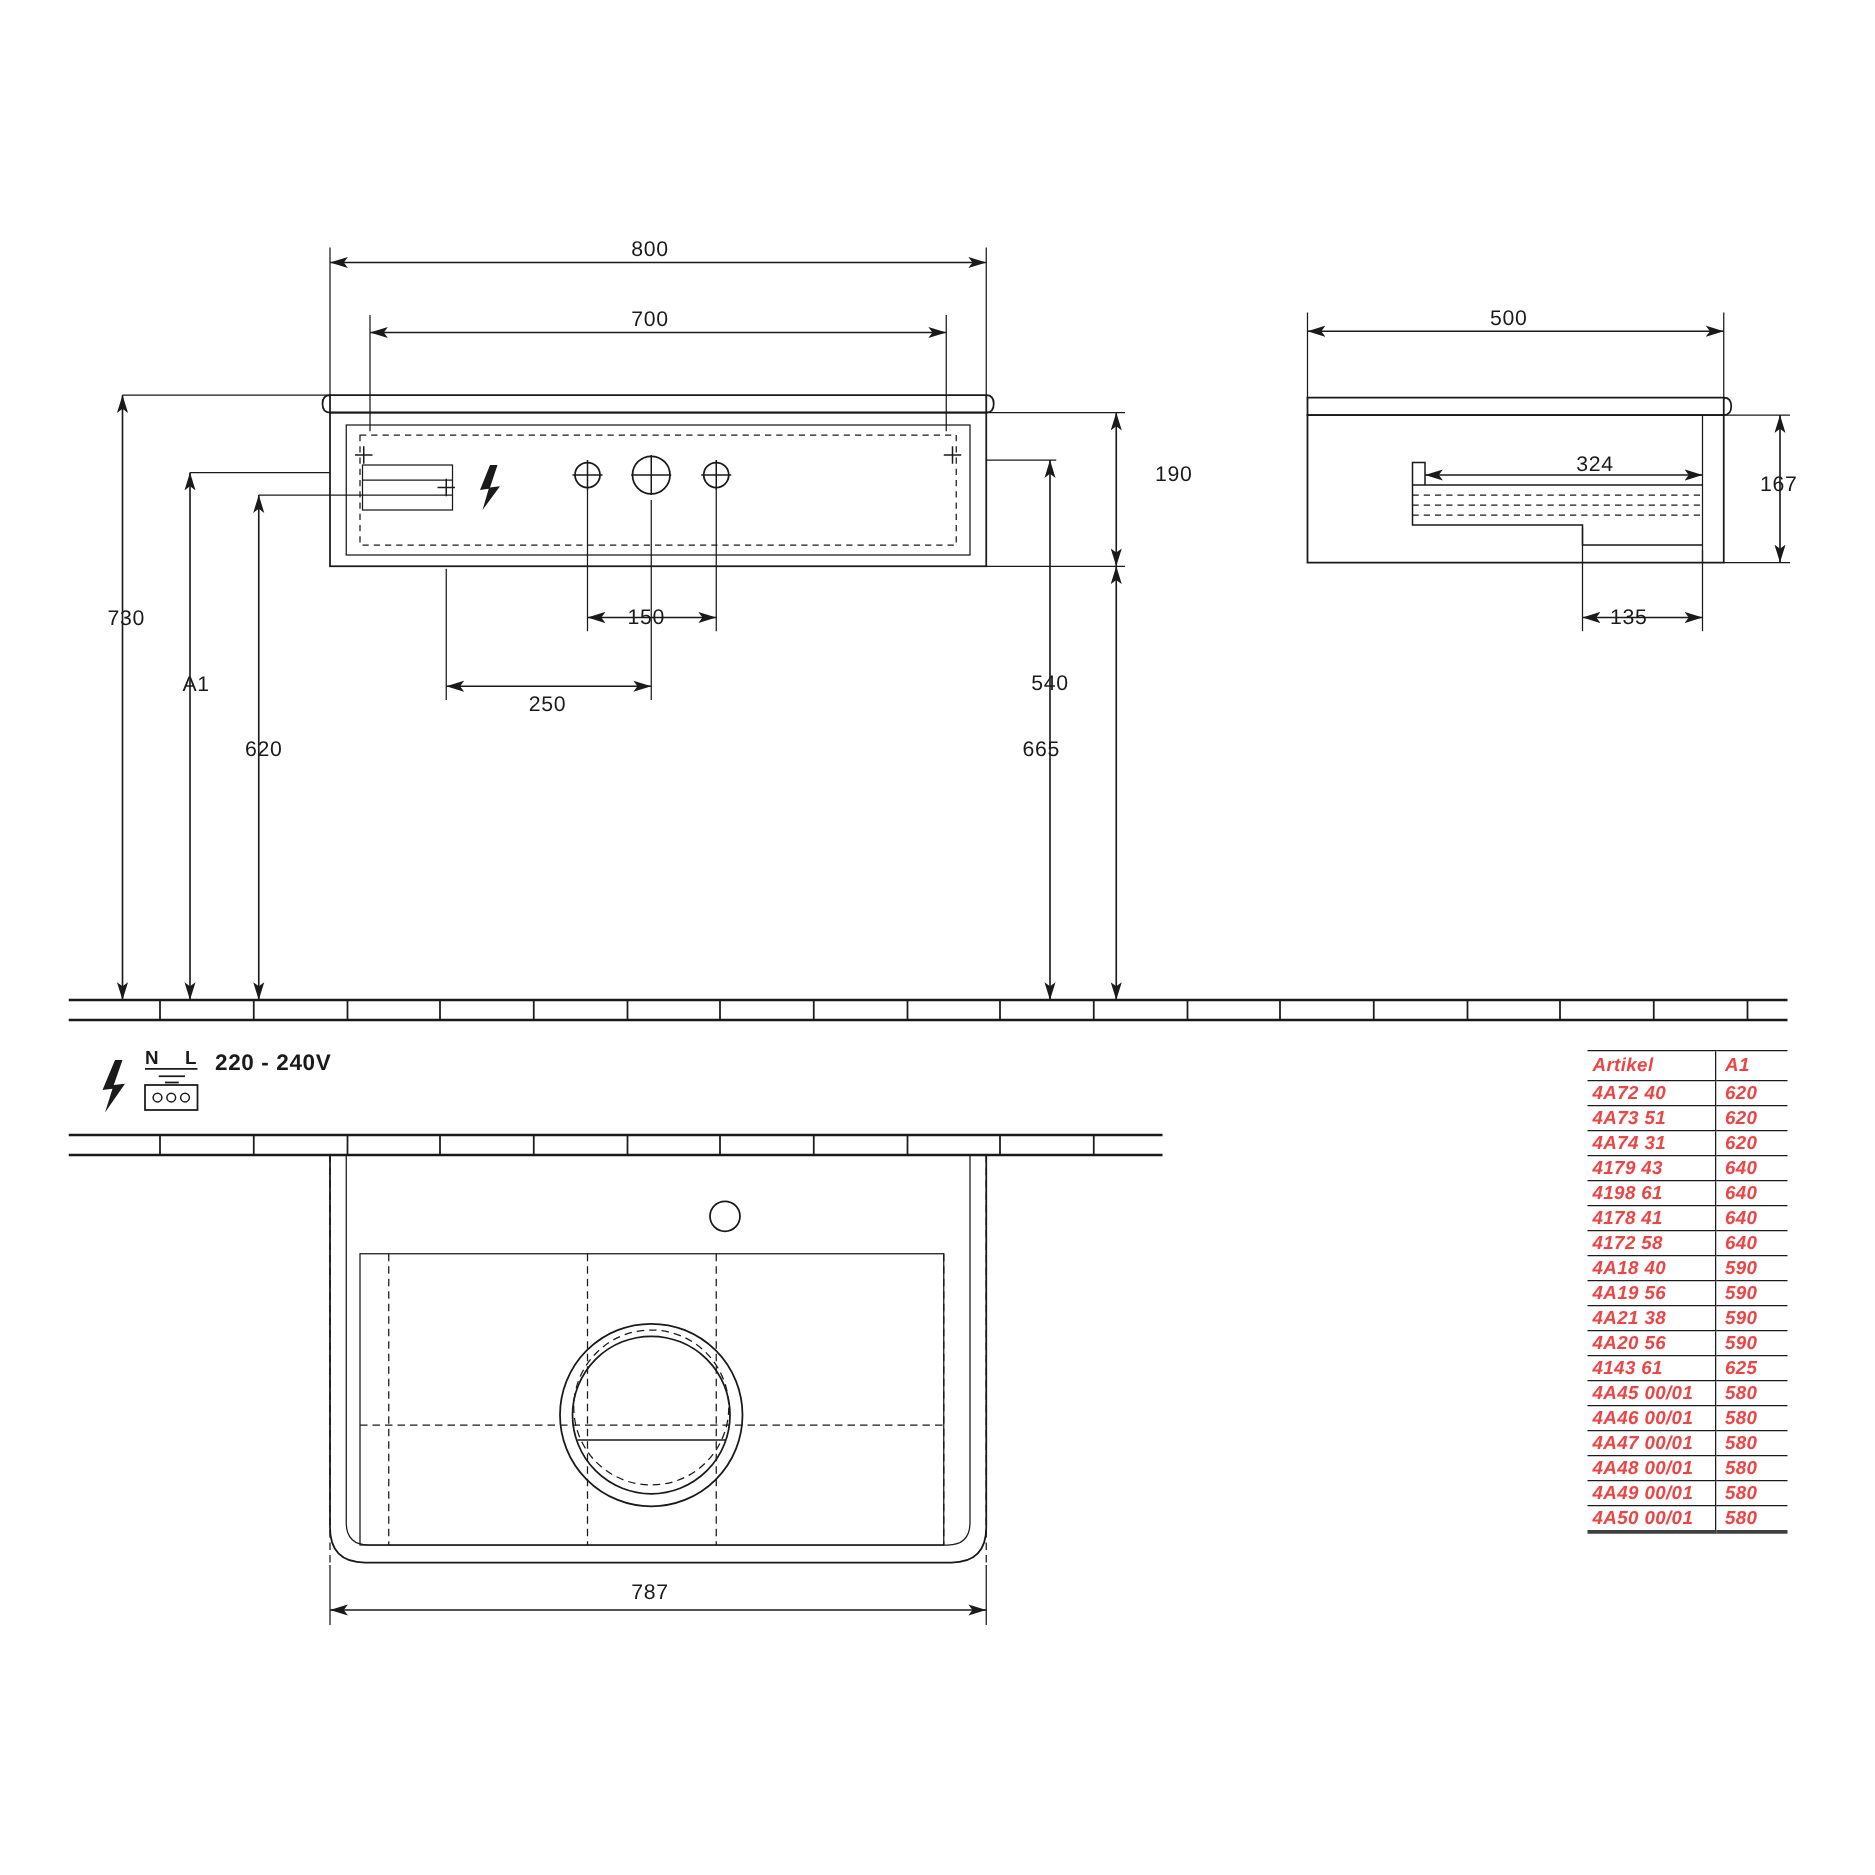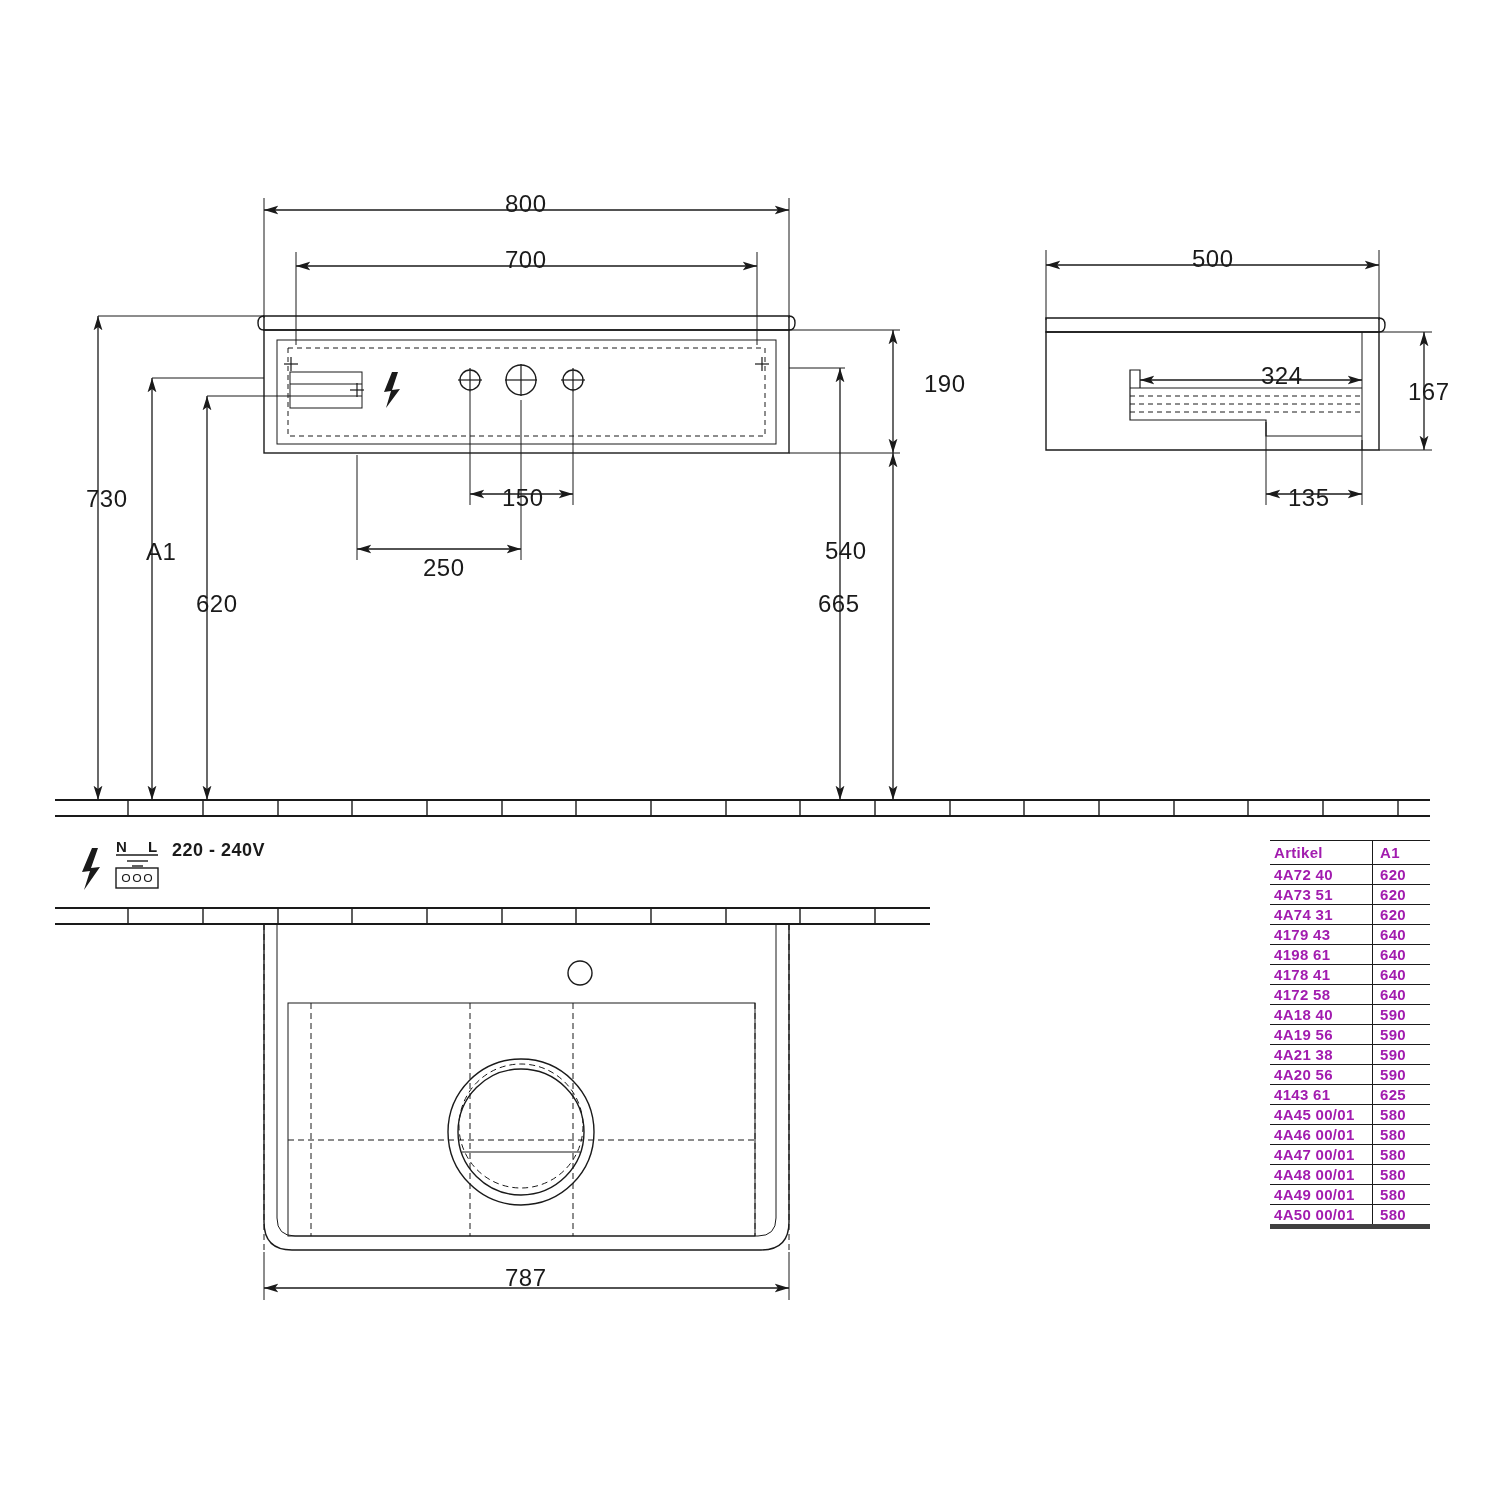--- a/index.html
+++ b/index.html
@@ -11,21 +11,21 @@
     position: relative;
     width: 1500px;
     height: 1500px;
     background: #ffffff;
     font-family: "Liberation Sans", sans-serif;
     color: #1a1a1a;
     overflow: hidden;
   }
   .dim-text {
     position: absolute;
-    font-size: 24px;
+    font-size: 17px;
     letter-spacing: 0.5px;
     color: #1a1a1a;
     white-space: nowrap;
   }
   svg.overlay {
     position: absolute;
     left: 0;
     top: 0;
     width: 1500px;
     height: 1500px;
@@ -33,21 +33,22 @@
   }
   
   #spec-table {
     position: absolute;
     left: 1270px;
     top: 840px;
     width: 160px;
     border-collapse: collapse;
     font-size: 15px;
     font-weight: bold;
-    color: #a21caf;
+    color: #ef4444;
+    font-style: italic;
   }
   #spec-table th, #spec-table td {
     border-top: 1px solid #1a1a1a;
     border-bottom: 0;
     padding: 1px 4px;
     text-align: left;
     font-weight: bold;
     letter-spacing: 0.3px;
   }
   #spec-table thead th {
@@ -56,21 +57,21 @@
     padding-bottom: 3px;
     padding-top: 3px;
   }
   #spec-table .col-a1 {
     border-left: 1px solid #1a1a1a;
     width: 46px;
     text-align: left;
     padding-left: 7px;
   }
   #spec-table tbody tr:last-child td {
-    border-bottom: 5px solid #404040;
+    border-bottom: 3px solid #404040;
   }
   .volt-label {
     position: absolute;
     left: 172px;
     top: 840px;
     font-size: 18px;
     font-weight: bold;
     letter-spacing: 0.5px;
   }
   .nl-text {

